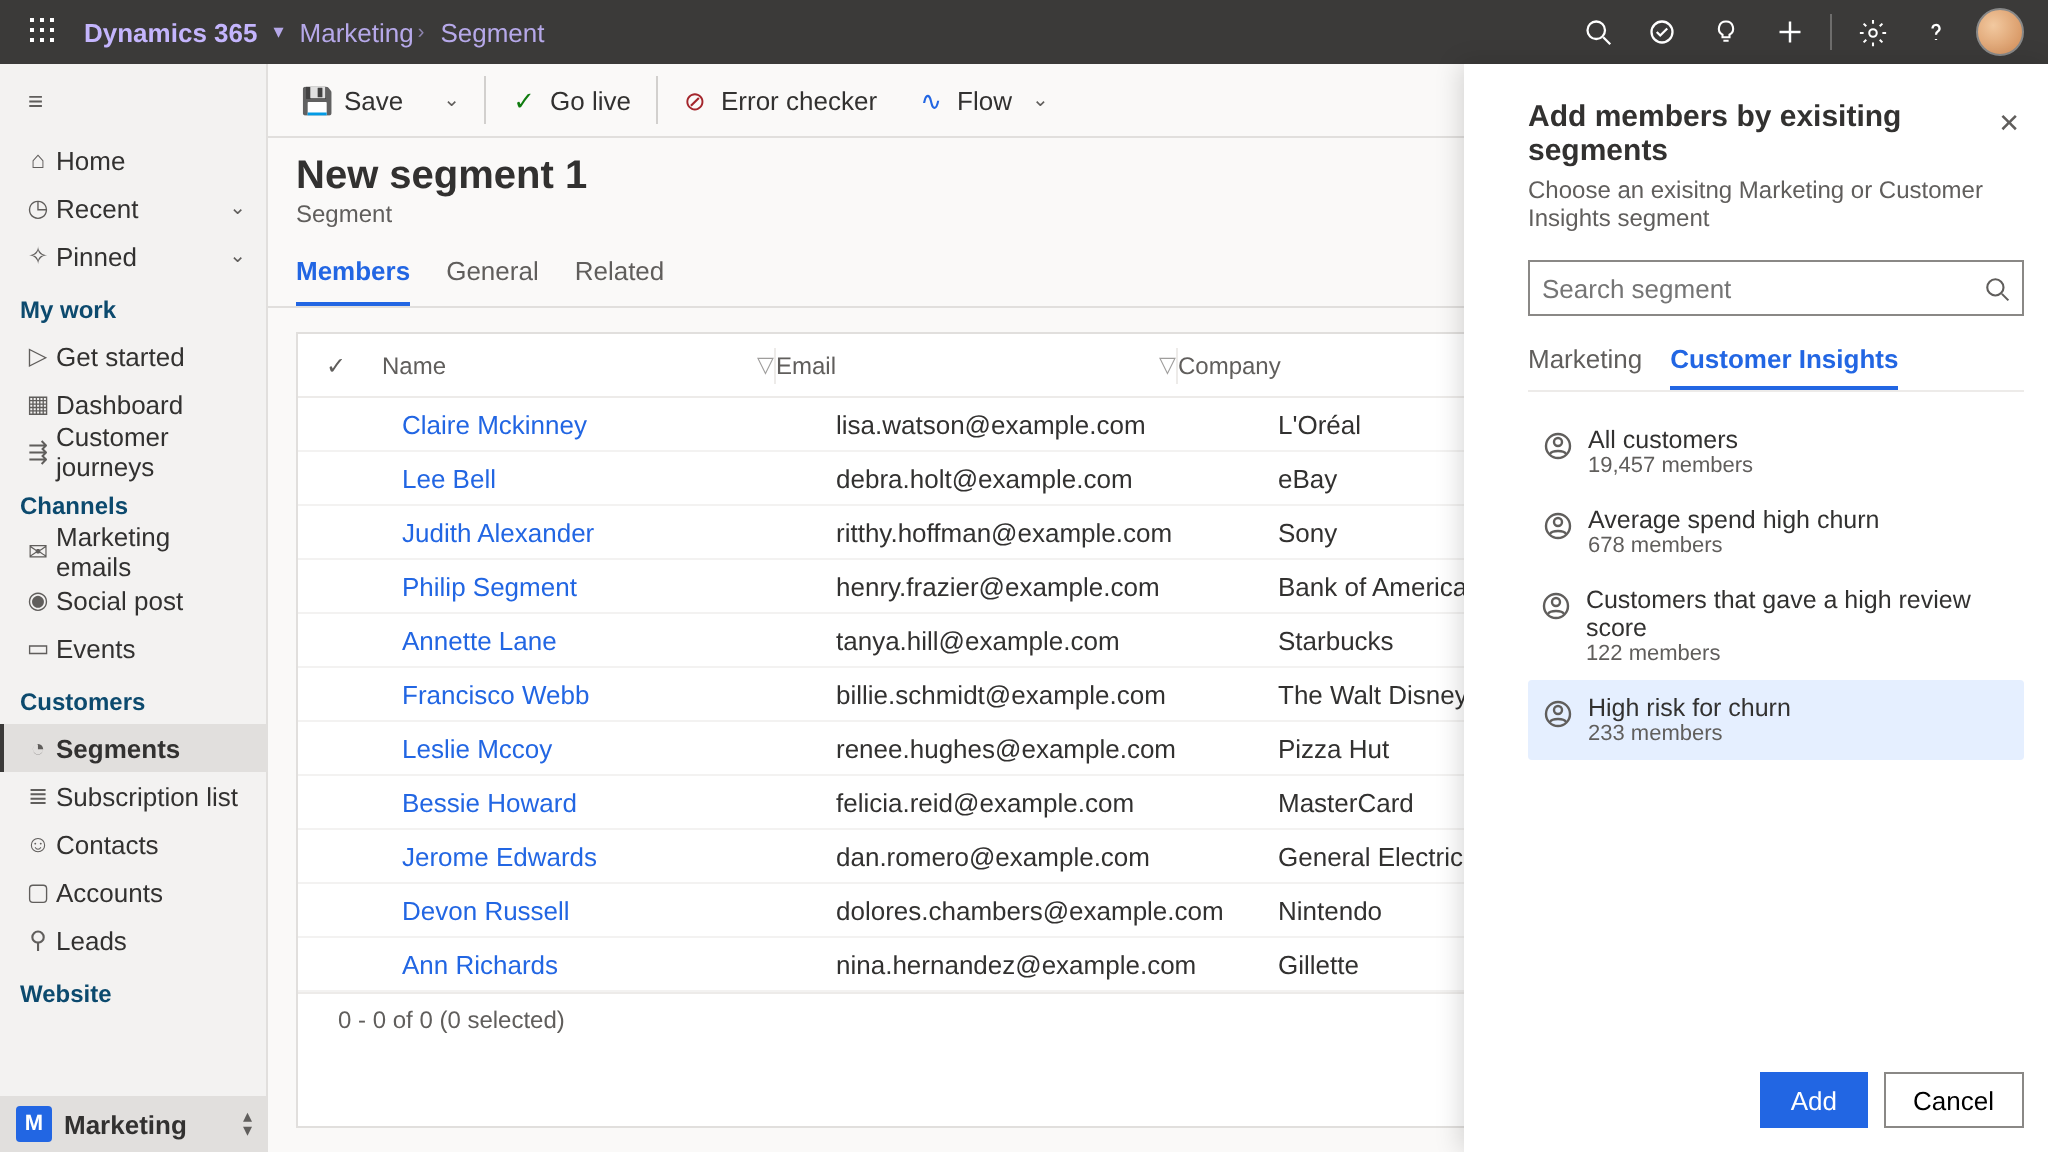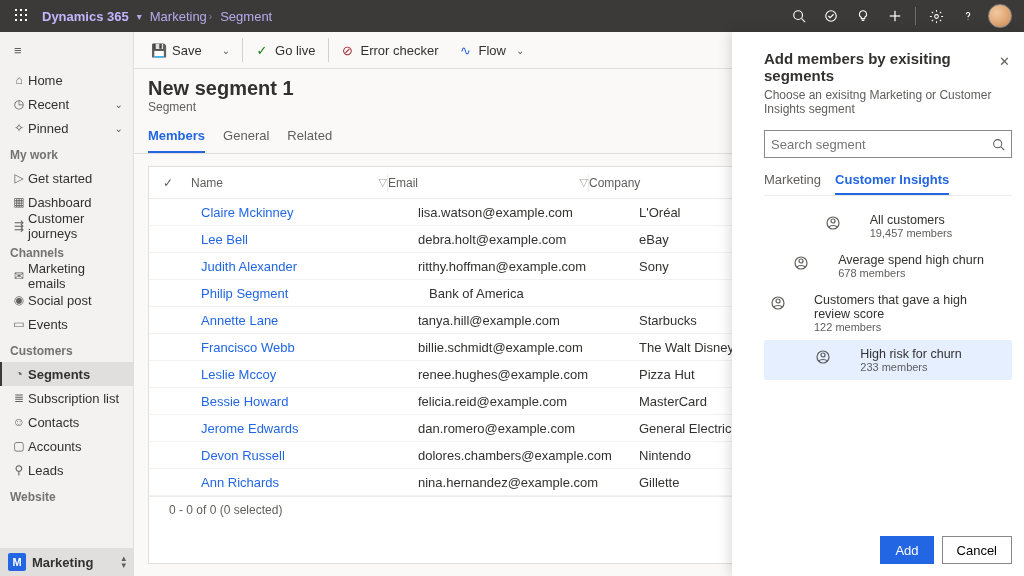--- a/index.html
+++ b/index.html
@@ -19,21 +19,21 @@
   .body { display:flex; height: calc(576px - 32px); }
 
   
   .sidebar { width: 134px; background: #f3f2f1; border-right: 1px solid #e1dfdd; height: 100%; overflow:hidden;}
   .sb-collapse { height: 36px; display:flex; align-items:center; padding-left:14px; color:#605e5c; }
   .sb-item { height: 24px; display:flex; align-items:center; padding: 0 10px; cursor:pointer; color:#323130; }
   .sb-item .ic { width:18px; display:inline-flex; align-items:center; justify-content:center; color:#605e5c; font-size:12px;}
   .sb-item .lbl { flex:1; font-size:13px; }
   .sb-item .caret { font-size:10px; color:#605e5c; }
   .sb-item.active { background:#e1dfdd; border-left:2px solid #3b3a39; padding-left:8px; font-weight:600;}
-  .sb-section { font-size:12px; font-weight:600; color:#737373; padding:8px 10px 4px; }
+  .sb-section { font-size:12px; font-weight:600; color:#0c4a6e; padding:8px 10px 4px; }
   .sb-area { height:28px; display:flex; align-items:center; padding:0 8px; background:#e1dfdd; margin-top:6px; position:absolute; bottom:0; width:134px;}
   .sb-area .sq { width:18px; height:18px; background:#2266e3; color:#fff; display:flex; align-items:center; justify-content:center; font-size:11px; font-weight:600; border-radius:2px; margin-right:6px;}
   .sb-area .lbl { flex:1; font-weight:600; }
   .sb-area .ud { font-size:9px; color:#605e5c; display:flex; flex-direction:column; line-height:7px;}
 
   
   .main { flex:1; display:flex; flex-direction:column; background:#faf9f8; position:relative;}
   .cmdbar { height:37px; display:flex; align-items:center; border-bottom:1px solid #e1dfdd; padding-left:10px; gap:4px;}
   .cmd { display:flex; align-items:center; height:28px; padding:0 8px; color:#323130; cursor:pointer; gap:6px;}
   .cmd .ci { width:14px; height:14px; display:inline-flex; align-items:center; justify-content:center;}
@@ -66,21 +66,21 @@
   .panel { position:absolute; right:0; top:32px; bottom:0; width:292px; background:#fff; box-shadow:-2px 0 12px rgba(0,0,0,.15); display:flex; flex-direction:column; padding:18px 12px 12px 32px; }
   .panel h2 { font-size:15px; font-weight:600; }
   .panel .close { position:absolute; top:22px; right:14px; cursor:pointer; color:#605e5c; }
   .panel .desc { font-size:12px; color:#605e5c; margin-top:4px;}
   .panel .search { margin-top:14px; border:1px solid #8a8886; height:28px; display:flex; align-items:center; padding:0 6px; }
   .panel .search input { border:none; outline:none; flex:1; font-size:13px;}
   .panel .ptabs { display:flex; gap:14px; margin-top:14px; border-bottom:1px solid #edebe9;}
   .panel .ptab { padding-bottom:6px; font-size:13px; color:#605e5c; cursor:pointer;}
   .panel .ptab.active { color:#2266e3; border-bottom:2px solid #2266e3; font-weight:600;}
   .panel .seglist { margin-top:10px; }
-  .panel .seg { display:flex; gap:28px; padding:7px 6px; align-items:flex-start; cursor:pointer; border-radius:2px;justify-content:center;}
+  .panel .seg { display:flex; gap:6px; padding:7px 6px; align-items:flex-start; cursor:pointer; border-radius:2px;}
   .panel .seg .segi { width:18px; height:18px; display:flex; align-items:center; justify-content:center; color:#605e5c; margin-top:1px;}
   .panel .seg .t { font-size:12.5px; }
   .panel .seg .s { font-size:11px; color:#605e5c;}
   .panel .seg.hover { background:#e5efff; }
   .panel .footer { margin-top:auto; display:flex; justify-content:flex-end; gap:8px;}
   .btn { height:28px; padding:0 14px; font-size:13px; border:1px solid #8a8886; background:#fff; cursor:pointer;}
   .btn.primary { background:#2266e3; color:#fff; border-color:#2266e3;}
 
   svg { display:block; }
 </style>
@@ -320,20 +320,21 @@
               <div class="gcell2">ritthy.hoffman@example.com</div>
               <div class="colsep" style="opacity:0"></div>
               <div class="gcell3">Sony</div>
             </div>
             <div class="grow">
               <div class="gcell0"></div>
               <div class="gcell1">
                 <span class="name">Philip Segment</span>
               </div>
               <div class="colsep" style="opacity:0"></div>
+              <div class="gcell2">henry.frazier@example.com</div>
               <div class="colsep" style="opacity:0"></div>
               <div class="gcell3">Bank of America</div>
             </div>
             <div class="grow">
               <div class="gcell0"></div>
               <div class="gcell1">
                 <span class="name">Annette Lane</span>
               </div>
               <div class="colsep" style="opacity:0"></div>
               <div class="gcell2">tanya.hill@example.com</div>

